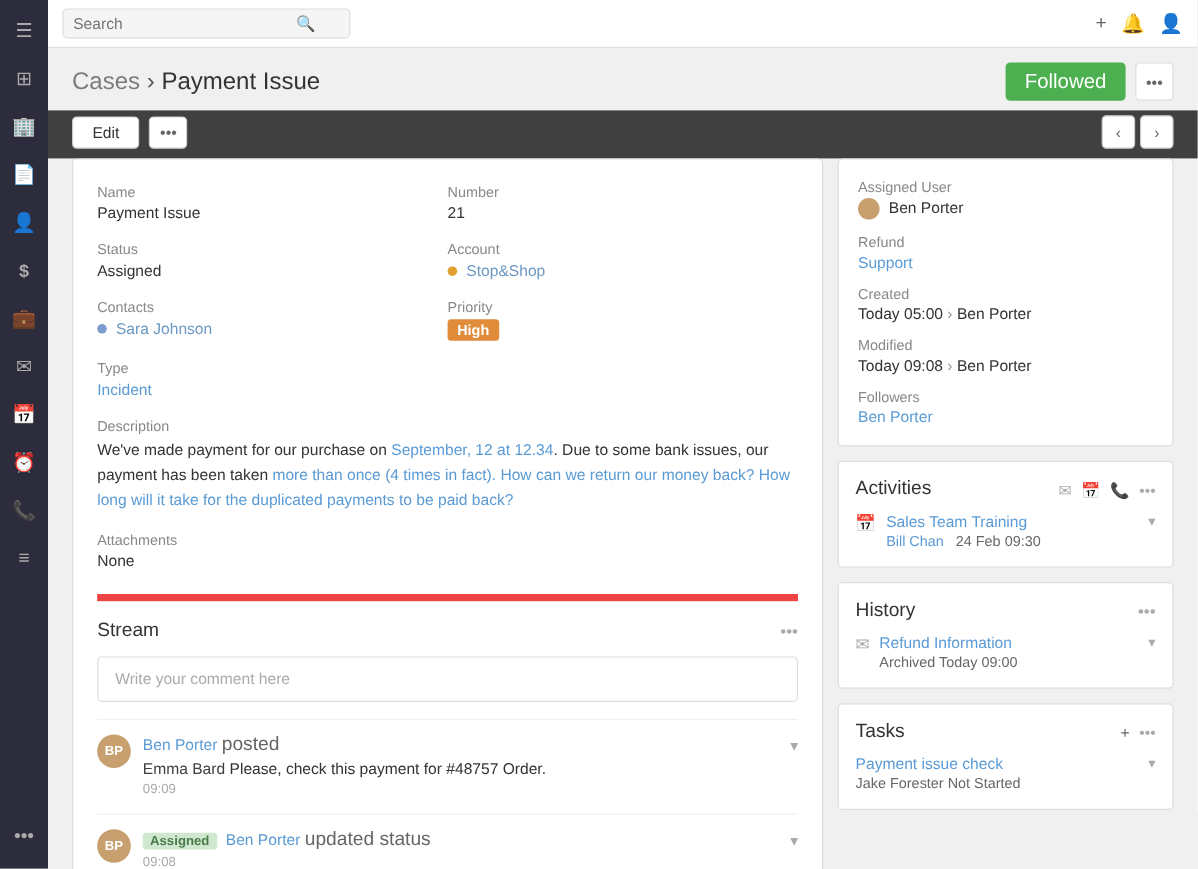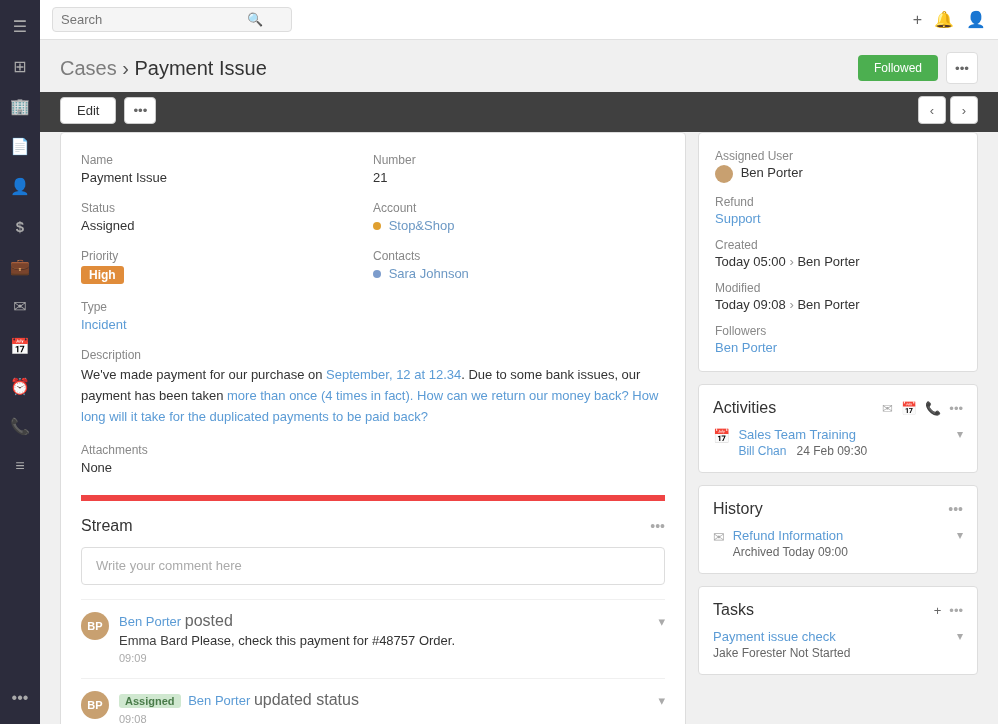--- a/index.html
+++ b/index.html
@@ -22,21 +22,21 @@
 
     
     .page-content { flex: 1; overflow-y: auto; padding: 0; background: #f0f0f0; }
 
     
     .page-header { background: #f0f0f0; padding: 12px 20px 8px 20px; display: flex; align-items: center; justify-content: space-between; }
     .breadcrumb { font-size: 20px; color: #555; }
     .breadcrumb a { color: #7c7c7c; text-decoration: none; }
     .breadcrumb .current { color: #333; font-weight: 500; }
     .header-actions { display: flex; gap: 8px; align-items: center; }
-    .btn-followed { background: #4caf50; color: #fff; border: none; border-radius: 4px; padding: 6px 16px; font-size: 12px; cursor: pointer; font-weight: 500; }
+    .btn-followed { background: #4caf50; color: #fff; border: none; border-radius: 4px; padding: 6px 16px; font-size: 17px; cursor: pointer; font-weight: 500; }
     .btn-more { background: #fff; border: 1px solid #ddd; border-radius: 4px; width: 32px; height: 32px; display: flex; align-items: center; justify-content: center; cursor: pointer; color: #666; }
 
     
     .toolbar { background: #404040; padding: 4px 20px 8px 20px; display: flex; align-items: center; gap: 8px; }
     .btn-edit { background: #fff; border: 1px solid #ccc; border-radius: 4px; padding: 5px 16px; font-size: 13px; cursor: pointer; color: #333; }
     .btn-toolbar-more { background: #fff; border: 1px solid #ccc; border-radius: 4px; padding: 5px 8px; cursor: pointer; color: #666; }
     .nav-arrows { margin-left: auto; display: flex; gap: 4px; }
     .nav-arrow { background: #fff; border: 1px solid #ccc; border-radius: 4px; width: 28px; height: 28px; display: flex; align-items: center; justify-content: center; cursor: pointer; color: #666; }
 
     
@@ -194,30 +194,30 @@
             <div class="field-label">Account</div>
             <div class="field-value link">
               <span class="account-dot"></span>
               <span>Stop&amp;Shop</span>
             </div>
           </div>
         </div>
 
         <div class="field-row">
           <div class="field-group">
-            <div class="field-label">Priority</div>
-            <div class="field-value">
-              <span class="badge-high">High</span>
-            </div>
-          </div>
-          <div class="field-group">
             <div class="field-label">Contacts</div>
             <div class="field-value link">
               <span class="contact-dot"></span>
               <span>Sara Johnson</span>
+            </div>
+          </div>
+          <div class="field-group">
+            <div class="field-label">Priority</div>
+            <div class="field-value">
+              <span class="badge-high">High</span>
             </div>
           </div>
         </div>
 
         <div class="field-row">
           <div class="field-group">
             <div class="field-label">Type</div>
             <div class="field-value blue">Incident</div>
           </div>
         </div>

